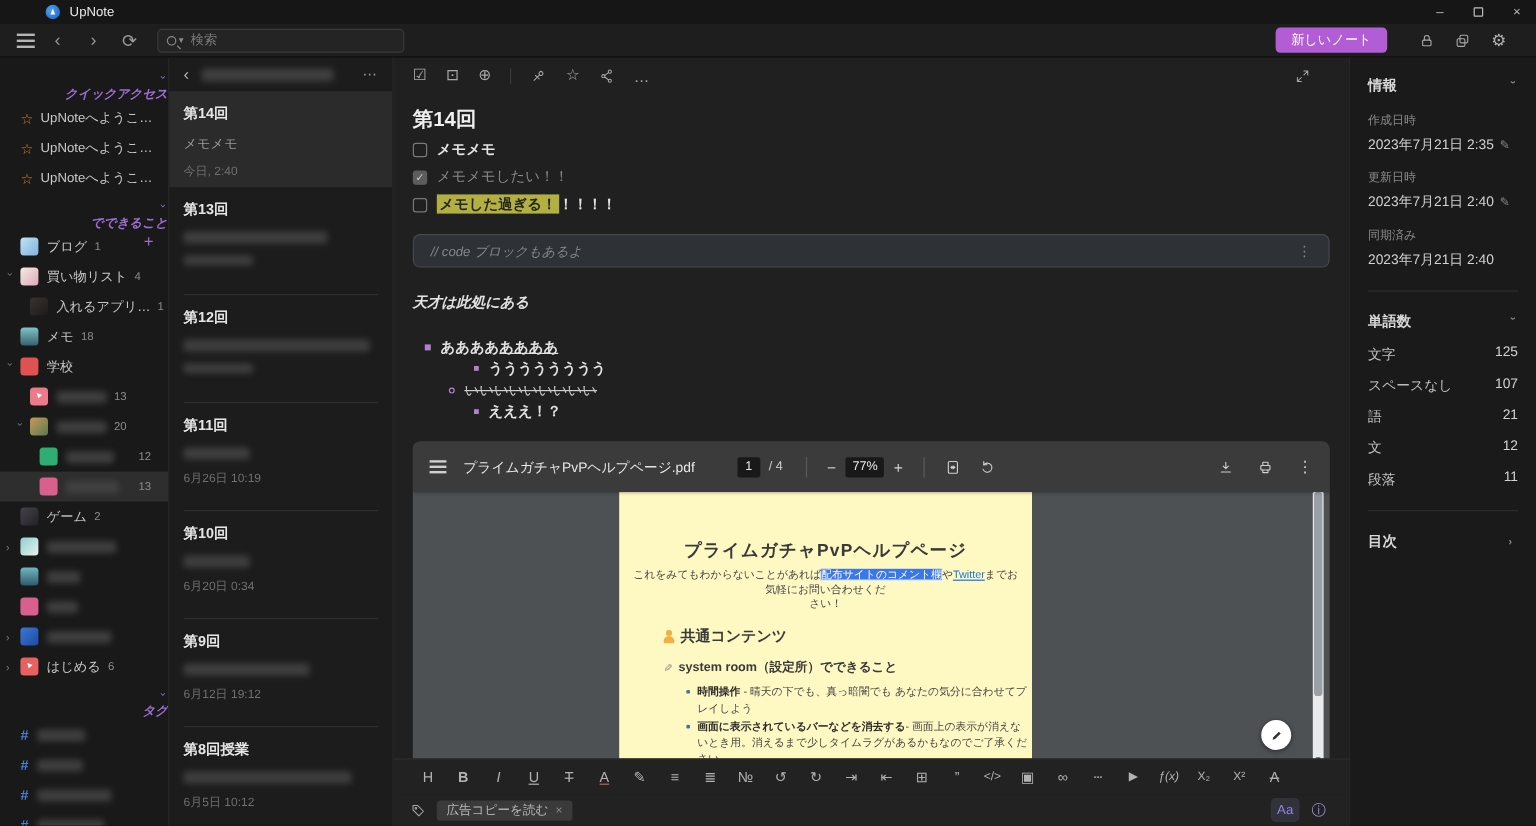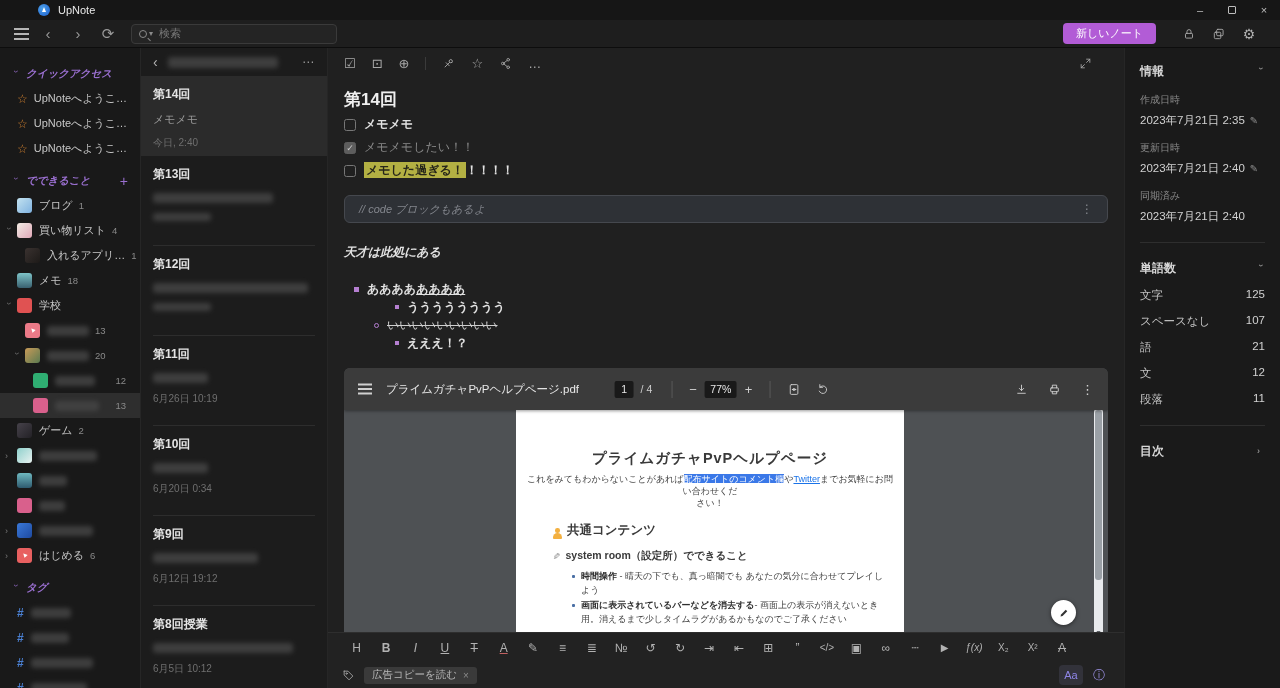--- a/index.html
+++ b/index.html
@@ -26,21 +26,21 @@
   .search-glass:after { content:""; position:absolute; width:4px; height:1.4px; background:#8a8a8a; left:7px; top:8px; transform:rotate(45deg); }
   .search-caret { color:#8a8a8a; font-size:8px; margin-left:2px; }
   .search-ph { color:#7a7a7a; font-size:11px; margin-left:6px; }
   .new-note-btn { margin-left:auto; height:21px; background:#b25cd6; color:#fff; font-size:11px; border:none; border-radius:4px; padding:0 13px; }
   .tb-right-ico { width:30px; display:flex; justify-content:center; align-items:center; }
   .gear-glyph { color:#b0b0b0; font-size:14px; }
   .tb-right-wrap { display:flex; align-items:center; margin-right:16px; margin-left:18px; }
 
   
   .sidebar { position:absolute; left:0; top:48px; width:140px; height:640px; background:#191919; overflow:hidden; }
-  .sb-header { height:24px; display:flex; align-items:center; padding-left:12px; margin-top:8px; }
+  .sb-header { height:24px; display:flex; align-items:flex-end; padding-left:12px; margin-top:8px;flex-direction:column; }
   .sb-header .chev { color:#9a6fd0; }
   .sb-header .txt { color:#9a6fd0; font-size:10.5px; font-weight:bold; margin-left:6px; font-style:italic; }
   .sb-header .plus { margin-left:auto; margin-right:12px; color:#9a6fd0; font-size:14px; }
   .chev { font-size:9px; color:#7a7a7a; display:inline-block; transform:rotate(90deg); width:8px; }
   .chev.closed { transform:none; }
   .sb-row { height:25px; display:flex; align-items:center; padding-left:17px; position:relative; }
   .sb-row.ind1 { padding-left:25px; }
   .sb-row.ind2 { padding-left:33px; }
   .sb-row.has-chev { padding-left:5px; }
   .sb-row.ind1.has-chev { padding-left:13px; }
@@ -104,31 +104,31 @@
   .pdf-name { color:#e8e8e8; font-size:11.5px; margin-left:14px; }
   .pdf-center { position:absolute; left:50%; transform:translateX(-50%); display:flex; align-items:center; }
   .pg-box { background:#191919; color:#e8e8e8; font-size:10.5px; min-width:19px; height:17px; border-radius:2px; display:flex; align-items:center; justify-content:center; padding:0 4px; }
   .pg-total { color:#d0d0d0; font-size:10.5px; margin:0 10px 0 7px; }
   .pdf-vsep { width:1px; height:17px; background:#5a5a5a; margin:0 9px; }
   .zoom-btn { color:#d0d0d0; font-size:13px; margin:0 8px; }
   .pdf-right { margin-left:auto; display:flex; align-items:center; gap:20px; }
   .pdf-ico-stroke { stroke:#d0d0d0; fill:none; stroke-width:1.7; stroke-linecap:round; stroke-linejoin:round; }
   .pdf-more { color:#d0d0d0; font-size:13px; }
   .pdf-body { position:absolute; left:0; right:0; top:42px; bottom:0; }
-  .pdf-page { position:absolute; left:172px; width:388px; top:0; bottom:0; background:#ffffff; color:#333; }
+  .pdf-page { position:absolute; left:172px; width:344px; top:0; bottom:0; background:#fef9c3; color:#333; }
   .pdf-scroll { position:absolute; right:5px; top:0; bottom:0; width:9px; background:#e8eaed; border-radius:1px; }
   .pdf-scroll .thumb { position:absolute; top:0; left:1px; width:7px; height:170px; background:#9aa0a6; border-radius:3px; }
   .pdf-scroll .down { position:absolute; bottom:1px; left:0; width:9px; text-align:center; color:#5f6368; font-size:8px; }
   .fab { position:absolute; right:32px; bottom:13px; width:25px; height:25px; border-radius:50%; background:#fff; box-shadow:0 1px 4px rgba(0,0,0,.5); display:flex; align-items:center; justify-content:center; }
   .doc-title { text-align:center; font-size:14.5px; font-weight:bold; color:#3a3a3a; margin-top:39px; letter-spacing:1px; }
   .doc-sub { text-align:center; font-size:9px; color:#555; margin-top:13px; }
   .doc-contact { text-align:center; font-size:9px; color:#444; margin-top:5px; line-height:12px; padding:0 8px; }
   .doc-link1 { background:#3a78e8; color:#fff; text-decoration:underline; }
   .doc-link2 { color:#1a73e8; text-decoration:underline; }
-  .doc-section { font-size:12.5px; font-weight:bold; color:#3a3a3a; margin:13px 0 0 36px; display:flex; align-items:flex-end; }
+  .doc-section { font-size:12.5px; font-weight:bold; color:#3a3a3a; margin:13px 0 0 36px; display:flex; align-items:center; }
   .person-ico { width:11px; height:11px; position:relative; margin-right:4px; }
   .person-ico:before { content:""; position:absolute; left:3.2px; top:0; width:4.5px; height:4.5px; border-radius:50%; background:#f3b040; }
   .person-ico:after { content:""; position:absolute; left:1px; top:5.2px; width:9px; height:5.5px; border-radius:5px 5px 1px 1px; background:#f3b040; }
   .doc-subsec { font-size:10.5px; font-weight:bold; color:#3a3a3a; margin:10px 0 0 36px; }
   .wrench { color:#8a8a8a; font-size:9px; display:inline-block; transform:rotate(90deg); margin-right:3px; }
   .doc-ul { margin:7px 0 0 54px; }
   .doc-li { font-size:9px; color:#444; line-height:13.5px; position:relative; padding-left:11px; margin-bottom:2px; max-width:320px; }
   .doc-li:before { content:""; position:absolute; left:2px; top:5px; width:3px; height:3px; background:#4a6fa5; border-radius:1px; }
   .doc-li b { color:#2e2e2e; }
 

